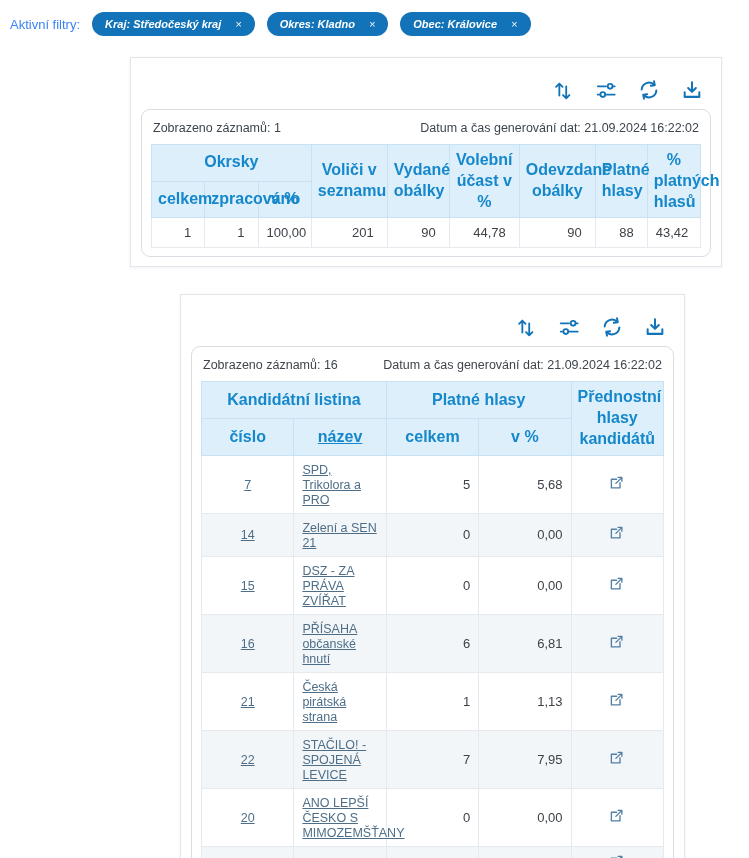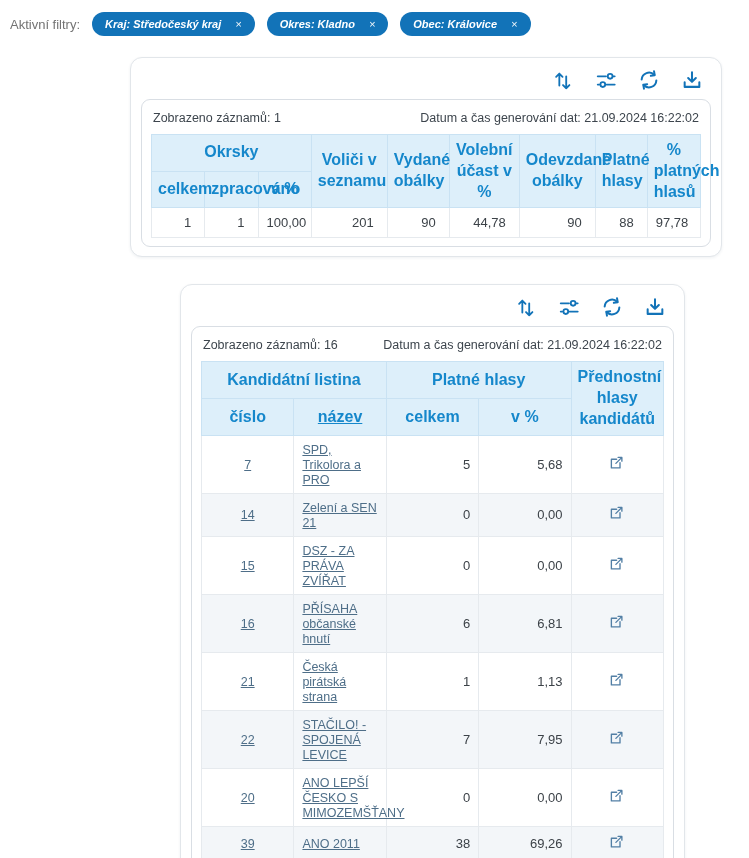--- a/index.html
+++ b/index.html
@@ -1,29 +1,29 @@
 <!DOCTYPE html>
 <html><head>
 <meta charset="utf-8">
 <style>
   * { box-sizing: border-box; margin: 0; padding: 0; }
   html,body { width: 749px; background: #fff; font-family: "Liberation Sans", sans-serif; }
   body { padding-top: 8px; }
 
   
   .filters { display: flex; align-items: center; gap: 12px; padding: 4px 0 4px 10px; }
-  .filters-label { font-size: 13px; color: #737373; }
+  .filters-label { font-size: 13px; color: #3b82f6; }
   .chip { display: inline-flex; align-items: center; background: #1273b8; color: #fff;
           border-radius: 14px; padding: 6px 13px; font-size: 11px; font-weight: 700;
           cursor: pointer; border: none; font-style: italic; }
   .chip .chip-close { margin-left: 14px; font-weight: 400; font-size: 11px; opacity: .95; }
 
   
-  .card { background: #fff; border: 1px solid #e2e6ea; border-radius: 12px;
-          box-shadow: 0 1px 3px rgba(30,60,90,.07); padding: 6px 10px 9px; }
+  .card { background: #fff; border: 1px solid #e2e6ea; border-radius: 0;
+          box-shadow: 0 1px 3px rgba(30,60,90,.07); padding: 16px 10px 9px; }
   .card-1 { width: 592px; margin: 17px 0 0 130px; }
   .card-2 { width: 505px; margin: 27px 0 18px 180px; }
 
   .toolbar { display: flex; justify-content: flex-end; align-items: center; gap: 21px;
              padding: 5px 8px 8px; }
   .tool { width: 22px; height: 22px; display: inline-flex; cursor: pointer; }
   .tool svg { width: 100%; height: 100%; }
 
   .panel { border: 1px solid #d9dee4; border-radius: 9px; padding: 5px 9px 8px; }
   .meta-row { display: flex; justify-content: space-between; align-items: center;
@@ -151,21 +151,21 @@
       <tbody>
         <tr>
           <td class="num">1</td>
           <td class="num">1</td>
           <td class="num">100,00</td>
           <td class="num">201</td>
           <td class="num">90</td>
           <td class="num">44,78</td>
           <td class="num">90</td>
           <td class="num">88</td>
-          <td class="num">97,78</td>
+          <td class="num">43,42</td>
         </tr>
       </tbody>
     </table>
   </div>
 </div>
 
 <div class="card card-2">
   <div class="toolbar">
     <span class="tool">
         <svg viewBox="0 0 24 24">

